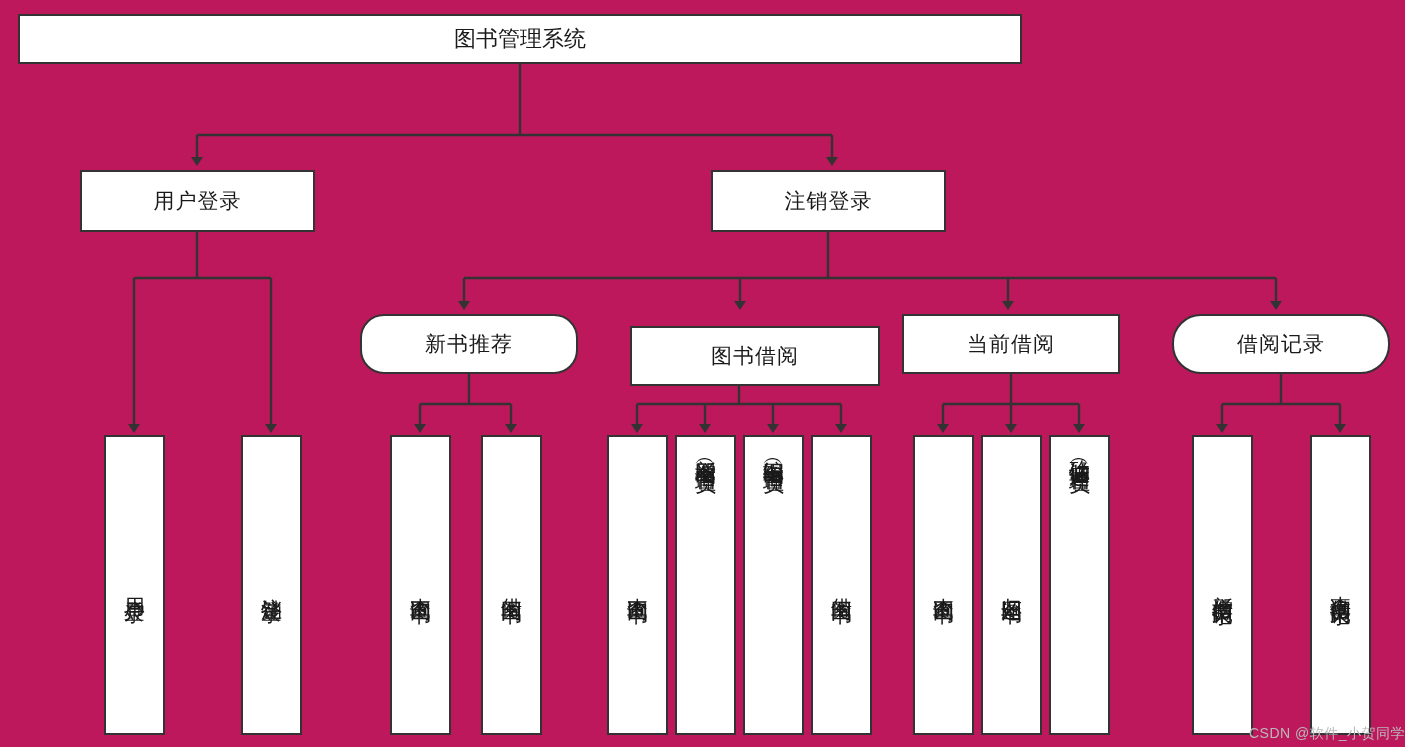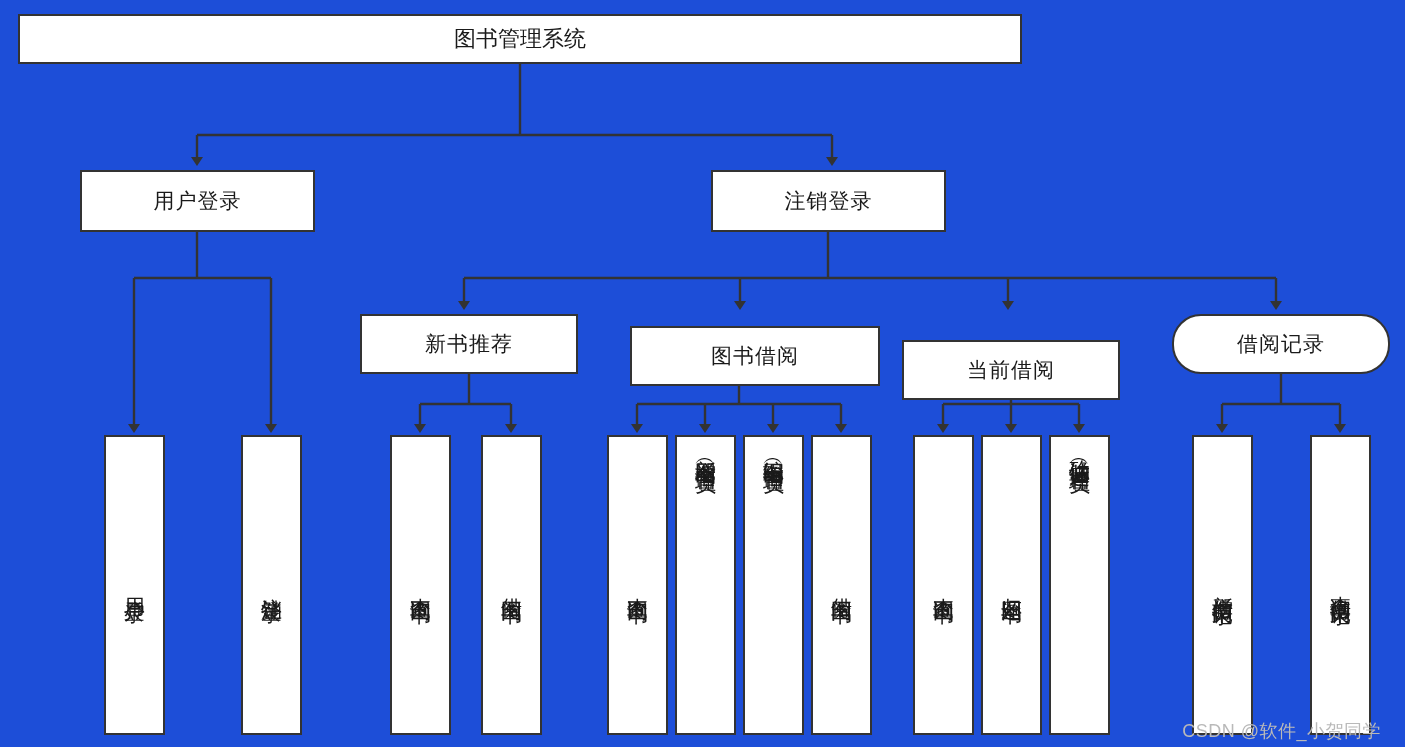--- a/index.html
+++ b/index.html
@@ -4,21 +4,21 @@
 <style>
   html,body{margin:0;padding:0;background:#ffffff;}
   body{
     font-family:"Liberation Sans","DejaVu Sans",sans-serif;
     -webkit-font-smoothing:antialiased;
   }
   #stage{
     position:relative;
     width:1405px;
     height:747px;
-    background:#1d4ed8;
+    background:#be185d;
     overflow:hidden;
   }
   svg#wires{
     position:absolute;
     left:0; top:0;
     width:1405px; height:747px;
     pointer-events:none;
   }
   .node{
     position:absolute;
@@ -50,23 +50,23 @@
     font-size:21px;
     line-height:1.42;
     letter-spacing:2px;
     white-space:nowrap;
     color:#1a1a1a;
   }
   .leaf.mid  { align-items:center; }
   .leaf.top  { align-items:flex-start; padding-top:6px; }
   .watermark{
     position:absolute;
-    right:24px;
+    right:0;
     bottom:4px;
-    font-size:18px;
+    font-size:14px;
     color:#b9b9b9;
     letter-spacing:0.5px;
     white-space:nowrap;
     user-select:none;
   }
 </style>
 </head>
 <body>
 
 <div id="stage">
@@ -125,27 +125,27 @@
     <span>图书管理系统</span>
   </div>
 
   <div class="node h" style="left:80px; top:170px; width:235px; height:62px;">
     <span>用户登录</span>
   </div>
   <div class="node h" style="left:711px; top:170px; width:235px; height:62px;">
     <span>注销登录</span>
   </div>
 
-  <div class="node h" style="left:360px; top:314px; width:218px; height:60px;">
+  <div class="node h" style="left:360px; top:314px; width:218px; height:60px;border-radius:24px;">
     <span>新书推荐</span>
   </div>
   <div class="node h" style="left:630px; top:314px; width:250px; height:60px;margin-top:12px;">
     <span>图书借阅</span>
   </div>
-  <div class="node h" style="left:902px; top:314px; width:218px; height:60px;margin-top:26px;">
+  <div class="node h" style="left:902px; top:314px; width:218px; height:60px;">
     <span>当前借阅</span>
   </div>
   <div class="node h" style="left:1172px; top:314px; width:218px; height:60px;border-radius:29px;">
     <span>借阅记录</span>
   </div>
 
   <div class="leaf mid" style="left:104px; top:435px; width:61px; height:300px;">
     <span class="vtext">用户登录</span>
   </div>
   <div class="leaf mid" style="left:241px; top:435px; width:61px; height:300px;">

